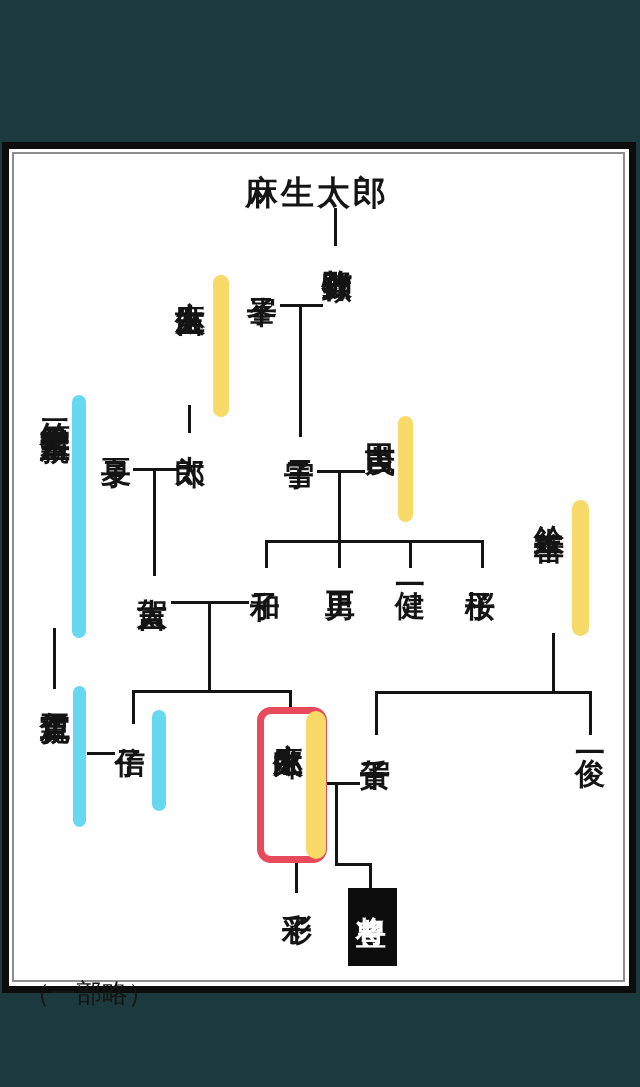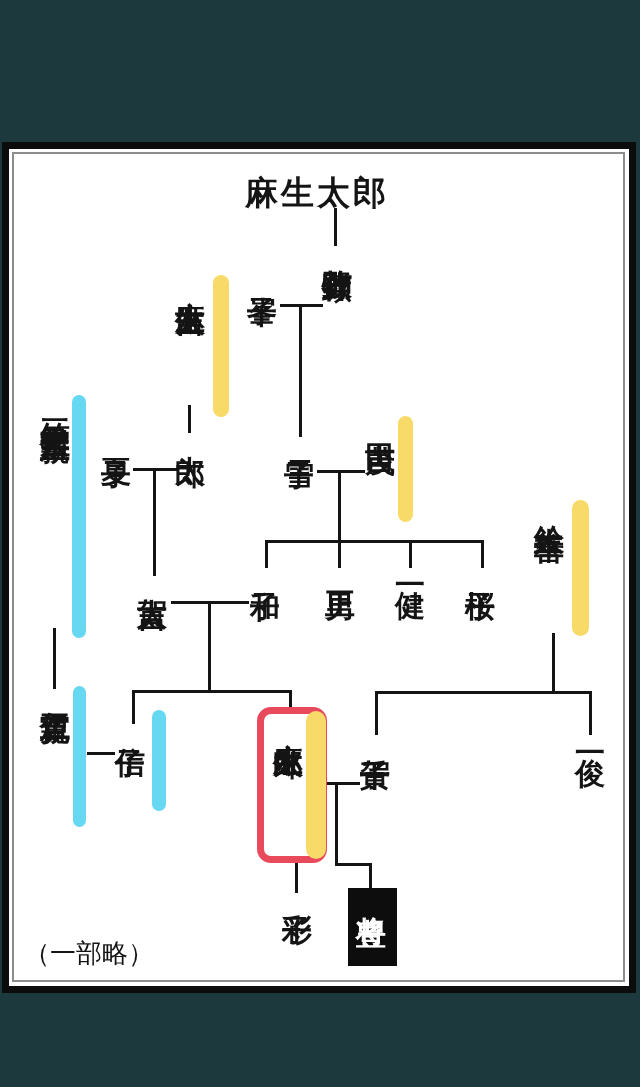--- a/index.html
+++ b/index.html
@@ -22,21 +22,21 @@
     writing-mode:vertical-rl;text-orientation:upright;
     font-size:30px;line-height:1.1;letter-spacing:1px;
     font-weight:600;color:#141414;white-space:nowrap;
   }
   .vnode.wide{letter-spacing:2.5px;}
   .htitle{
     position:absolute;font-size:33px;letter-spacing:3px;
     font-weight:600;color:#141414;white-space:nowrap;
   }
   .note{
-    position:absolute;font-size:26px;font-weight:500;color:#141414;white-space:nowrap;
+    position:absolute;font-size:26px;font-weight:500;color:#141414;white-space:nowrap;margin-top:40px;
   }
 
   
   .ln{position:absolute;background:#141414;}
 
   
   .bar{position:absolute;border-radius:9px;}
   .bar.y{background:var(--yellow,#f8da68);}
   .bar.c{background:var(--cyan,#66d8f1);}
 

